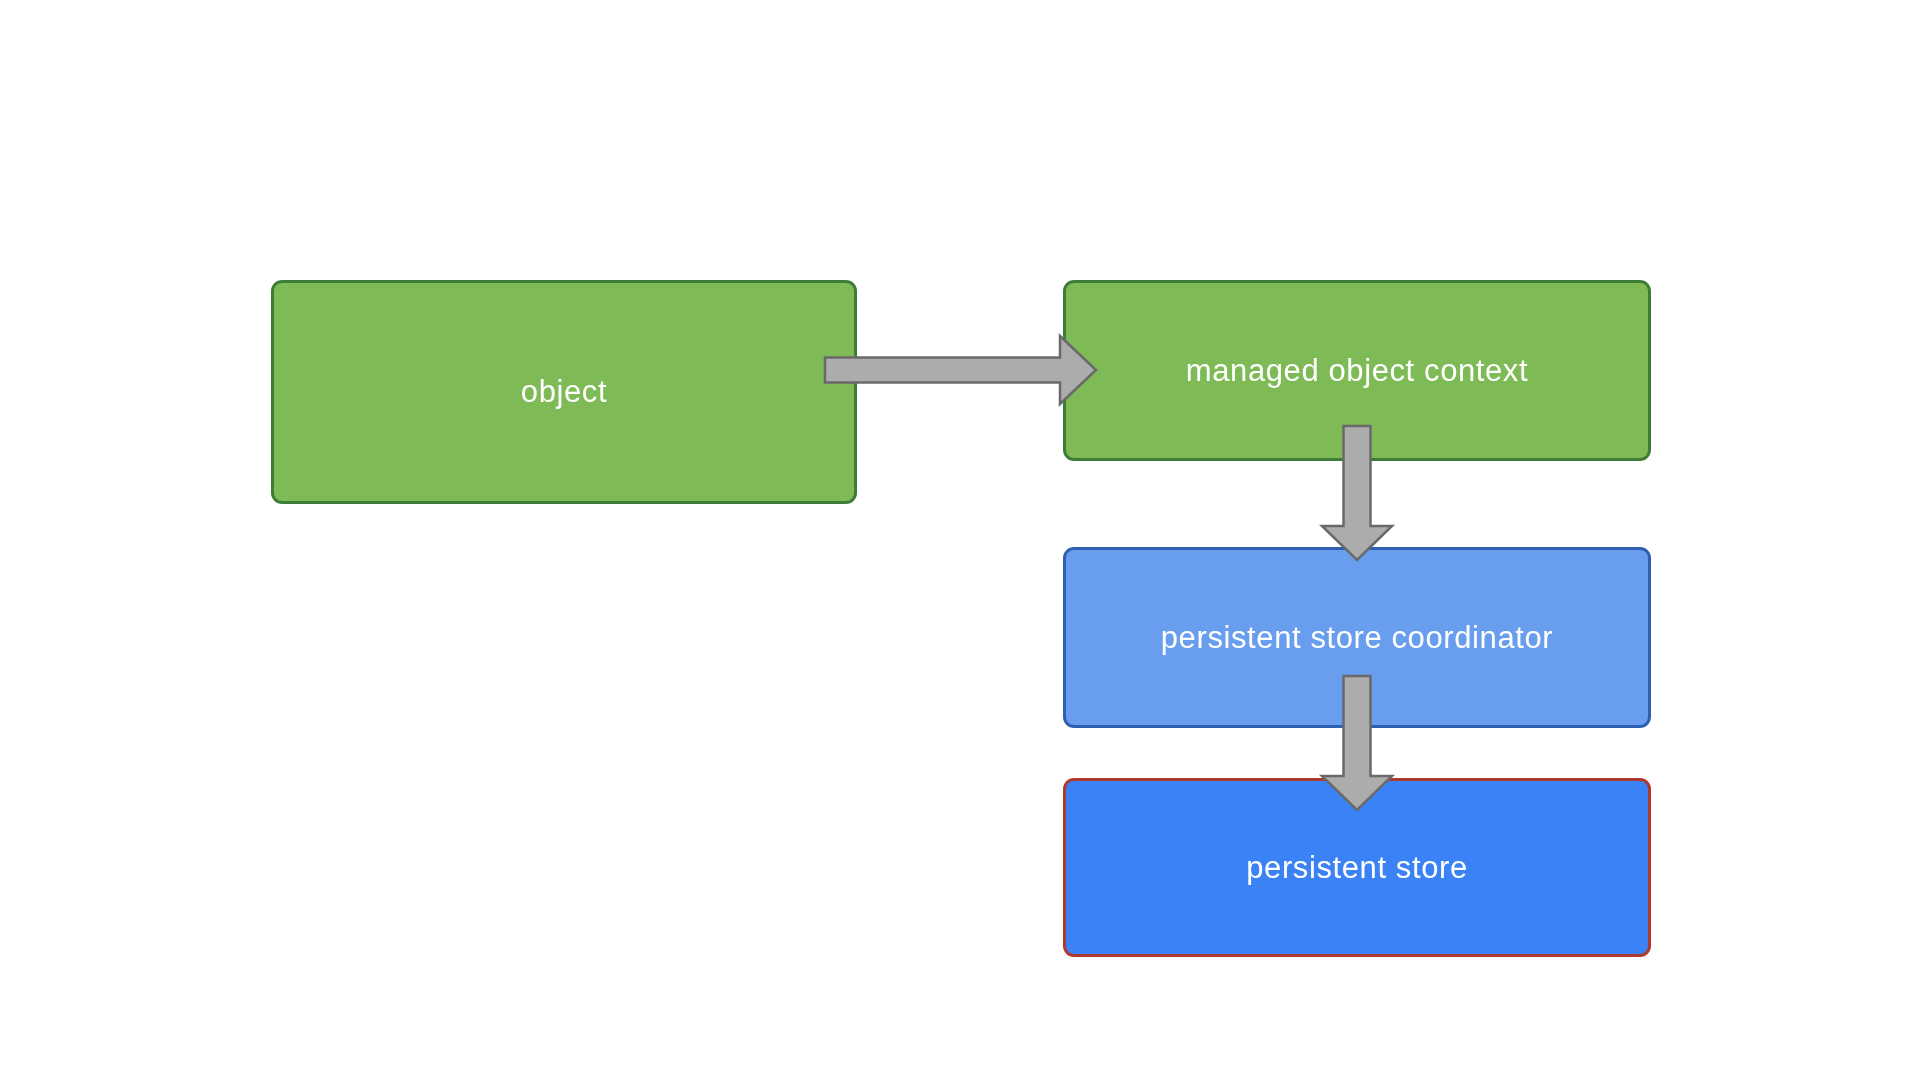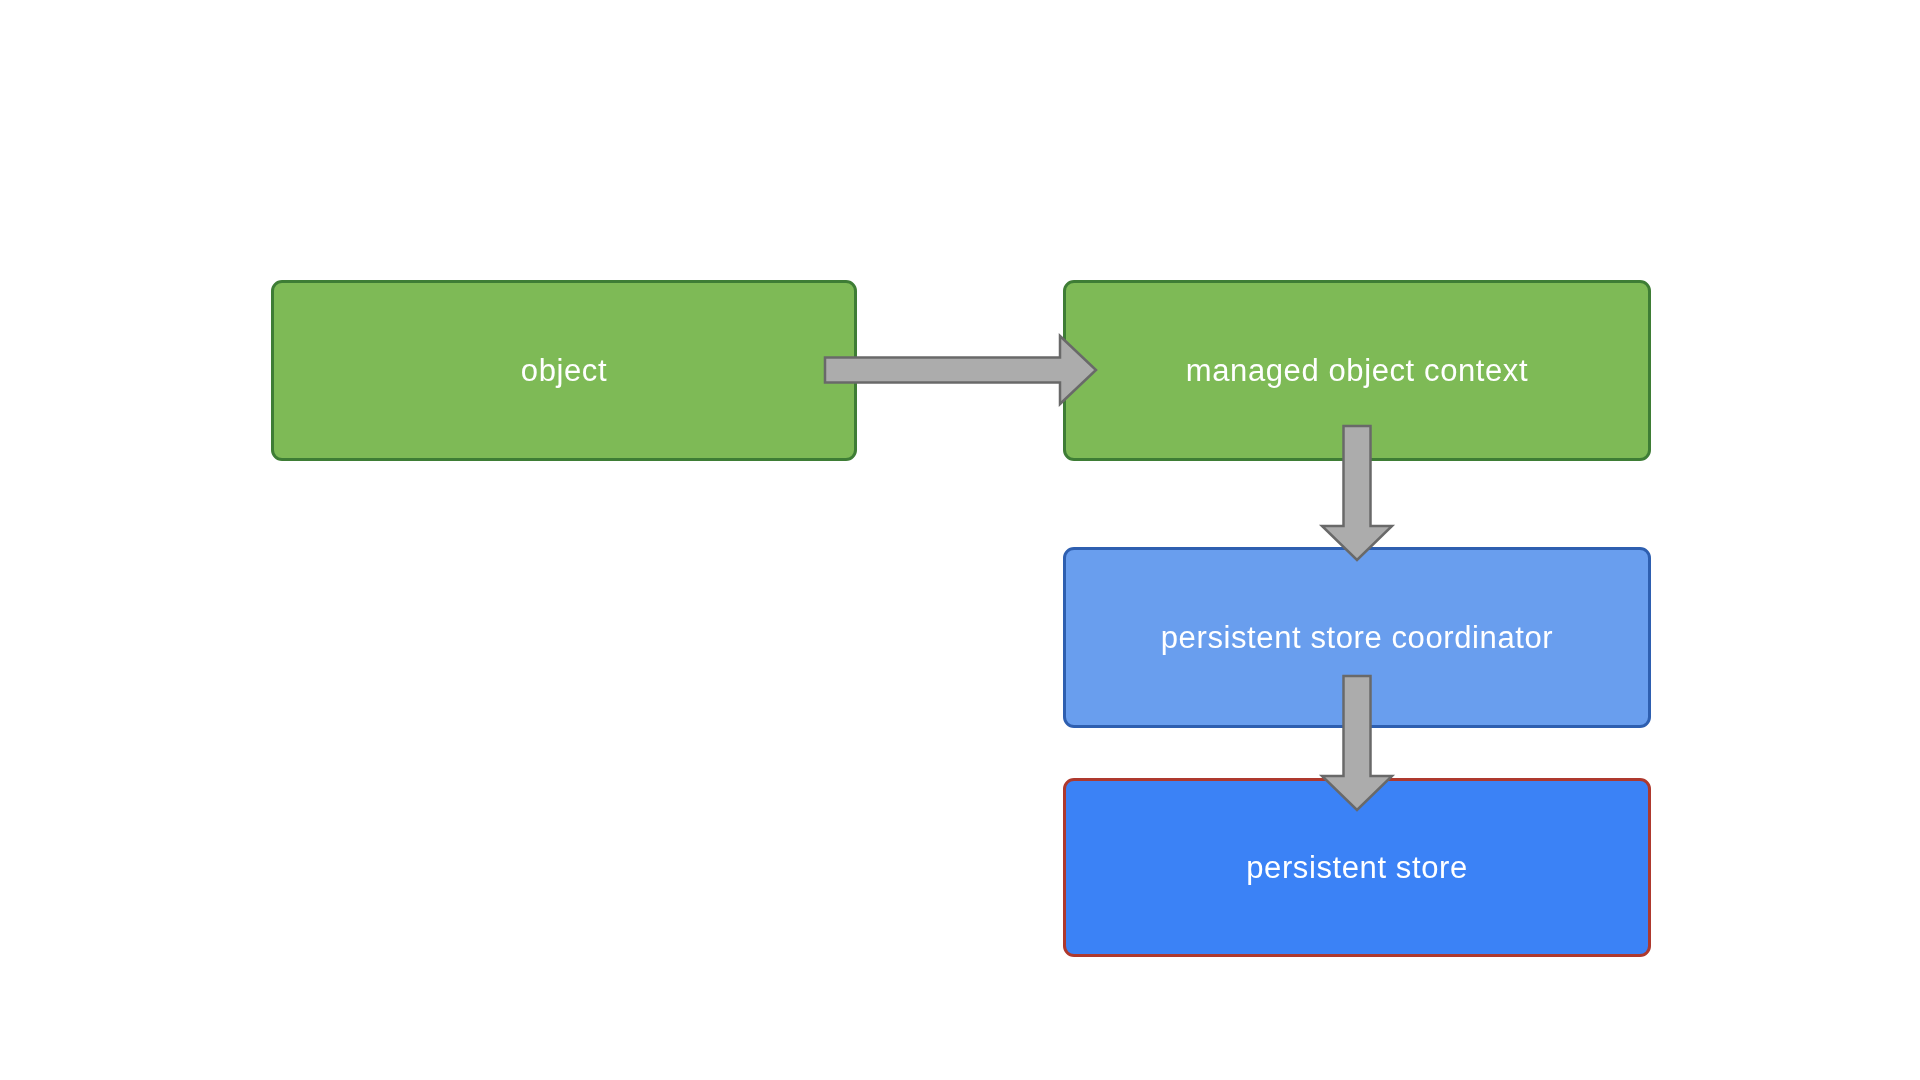--- a/index.html
+++ b/index.html
@@ -22,21 +22,21 @@
     align-items: center;
     justify-content: center;
   }
   .node .label {
     font-size: 31px;
     font-weight: 300;
     letter-spacing: 0.6px;
     color: #ffffff;
     white-space: nowrap;
   }
-  #node-object { left: 271px; top: 280px; width: 586px; height: 181px; }
+  #node-object { left: 271px; top: 280px; width: 586px; height: 224px; }
   #node-managed-object-context { left: 1063px; top: 280px; width: 588px; height: 181px; }
   #node-persistent-store-coordinator { left: 1063px; top: 547px; width: 588px; height: 181px; }
   #node-persistent-store { left: 1063px; top: 778px; width: 588px; height: 179px; }
   .arrow-layer {
     position: absolute;
     left: 0; top: 0;
     width: 1920px; height: 1080px;
     pointer-events: none;
   }
 </style>

